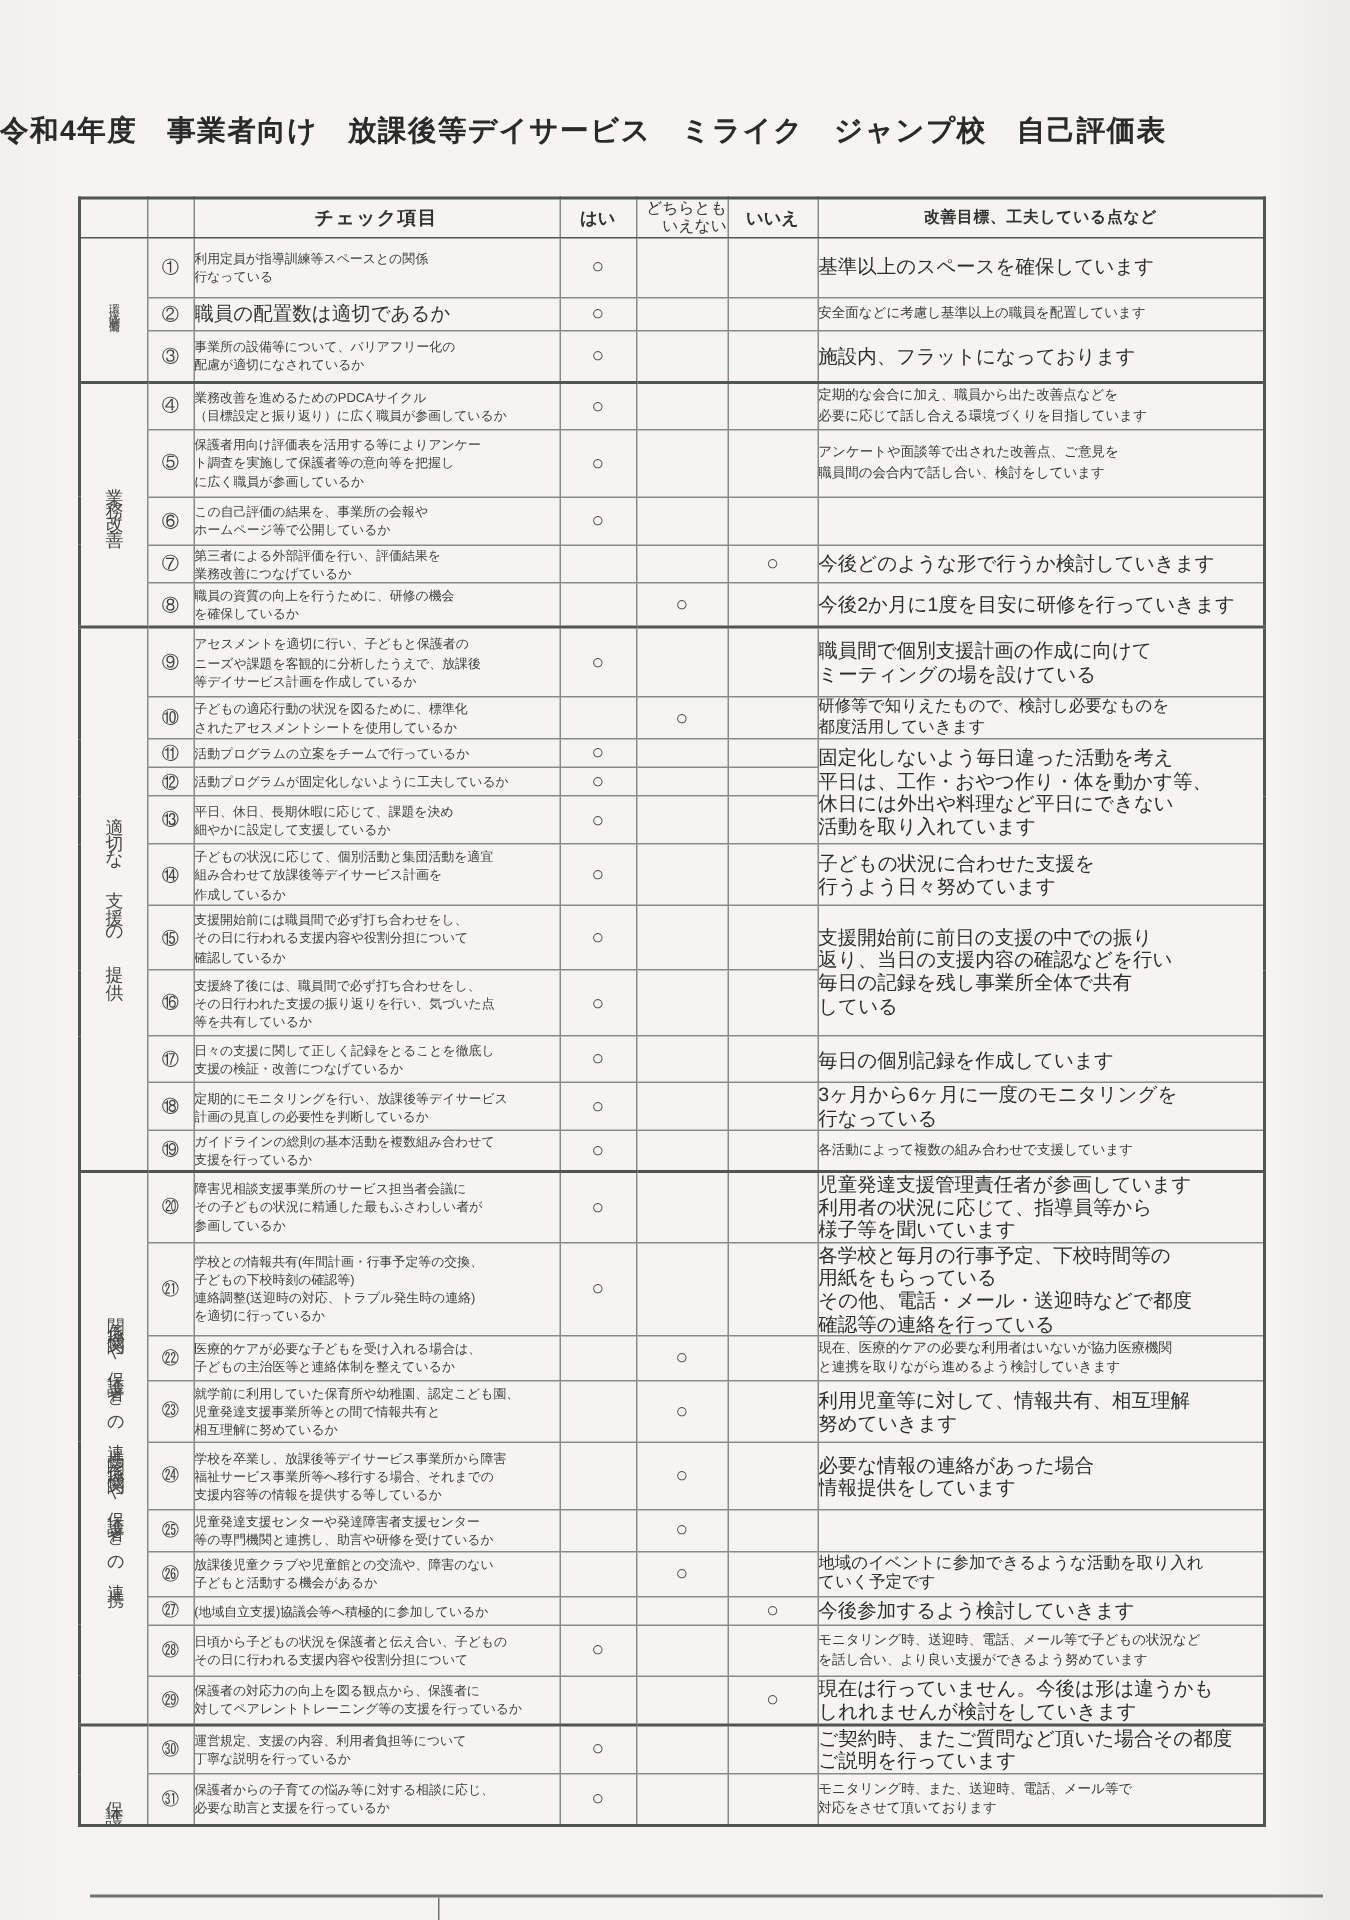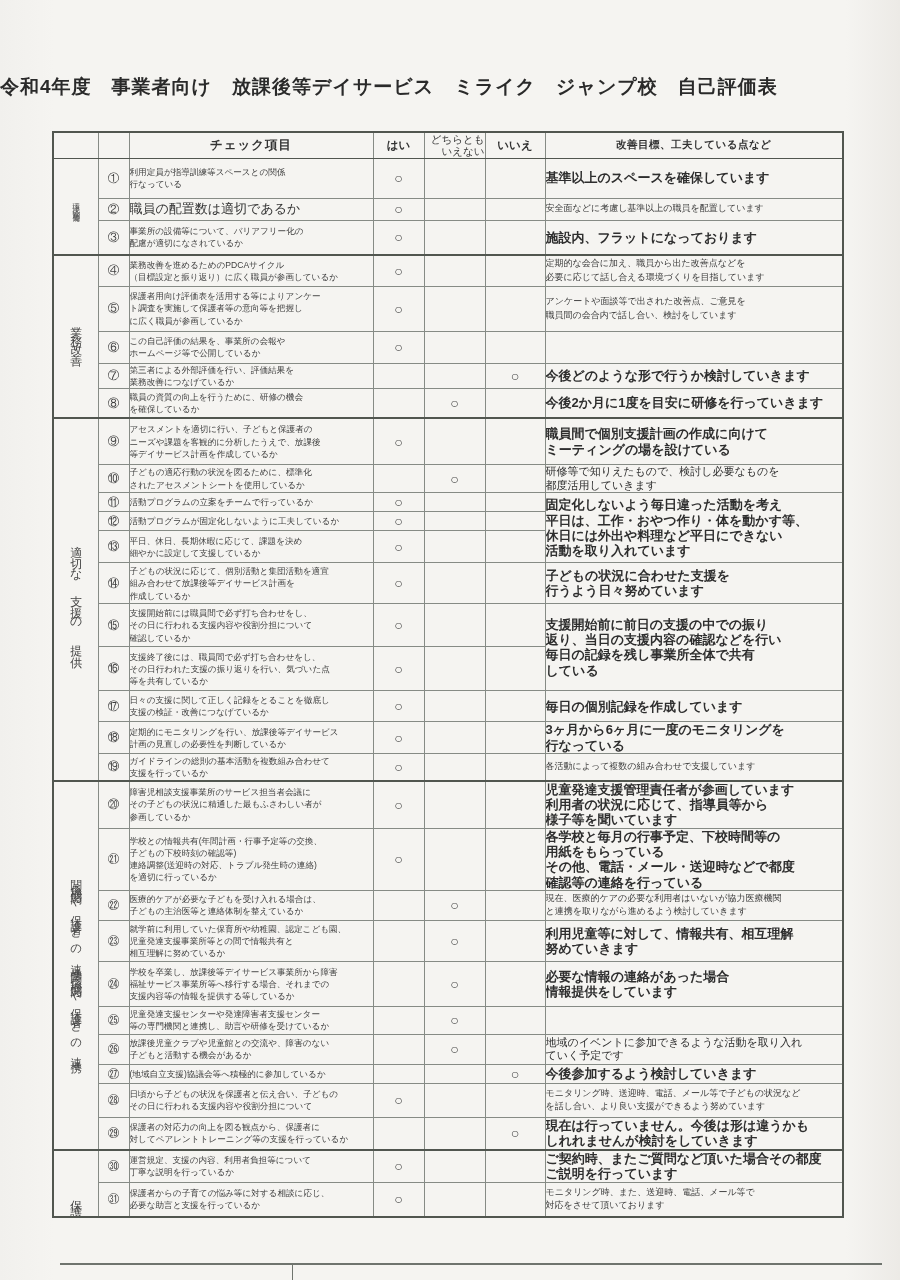--- a/index.html
+++ b/index.html
@@ -52,21 +52,21 @@
   td.cat.cat-last{vertical-align:top;}
   td.cat.cat-last .vtxt{padding-top:40px;font-size:12px;letter-spacing:6px;}
   td.num{text-align:center;font-size:11.5px;color:#3f3f3f;padding:0 1px;}
   td.item{padding:2px 4px 2px 5px;}
   td.item .itxt{font-size:8.6px;line-height:1.42;color:#404040;white-space:pre-line;}
   td.item .itxt.i-lg{font-size:13px;line-height:1.2;font-weight:500;color:#333;}
   td.ans{text-align:center;}
   .circle{font-size:14px;color:#4a4a4a;line-height:1;}
   td.notes{padding:1px 3px 1px 6px;vertical-align:middle;}
   .ntxt{white-space:pre-line;color:#2e2e2e;}
-  .n-lg{font-size:13px;line-height:1.18;font-weight:700;}
+  .n-lg{font-size:13px;line-height:1.18;font-weight:400;}
   .n-md{font-size:11px;line-height:1.25;font-weight:500;}
   .n-sm{font-size:9px;line-height:1.5;color:#3a3a3a;}
   .n-clip{white-space:pre;overflow:visible;}
   td.notes.of-visible{overflow:visible;}
   .artifact-line{position:absolute;background:#6f746e;}
 </style>
 </head>
 <body>
 
 <div class="page-title">令和4年度　事業者向け　放課後等デイサービス　ミライク　ジャンプ校　自己評価表</div>

